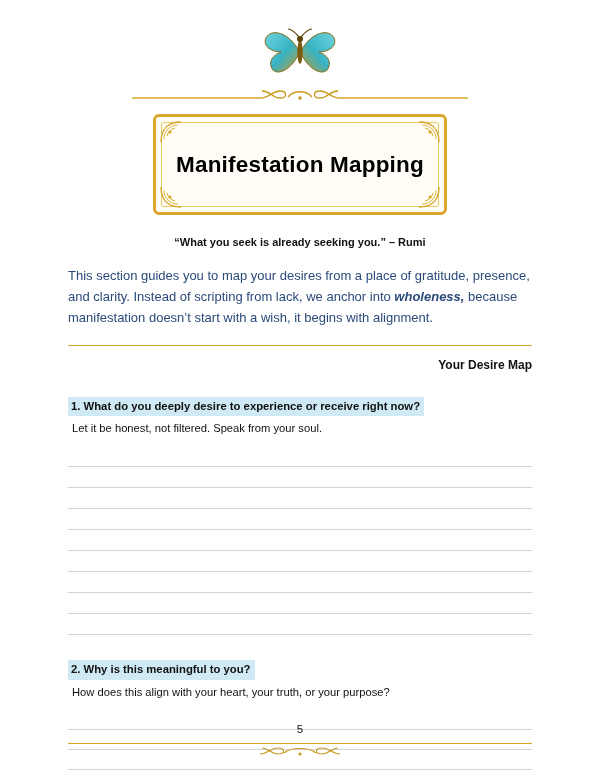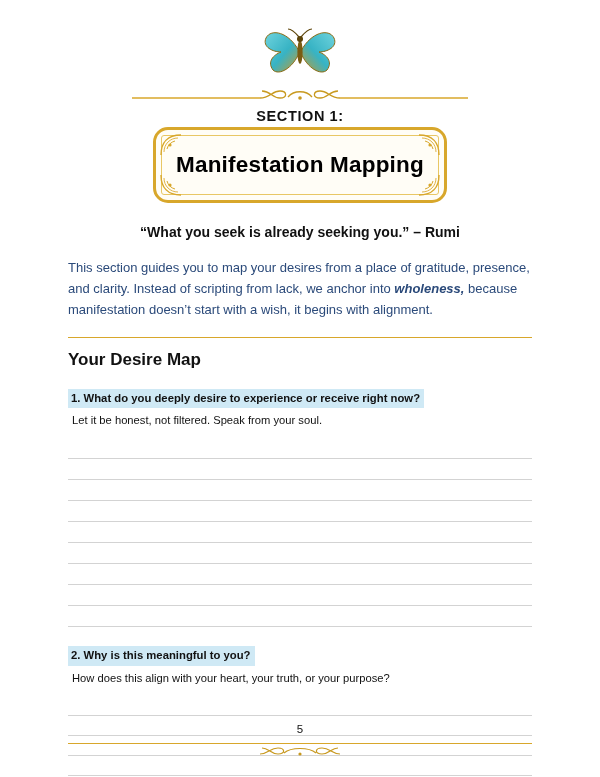--- a/index.html
+++ b/index.html
@@ -48,25 +48,25 @@
     font-size: 14.5px;
     font-weight: bold;
     letter-spacing: 0.6px;
     color: #111;
     margin-top: 6px;
   }
 
   
   .title-frame {
     position: relative;
-    margin: 3px auto 0;
+    margin: 12px auto 0;
     width: 294px;
-    height: 76px;
+    height: 101px;
     border: 3px solid #d8a72b;
-    border-radius: 15px;
+    border-radius: 6px;
     background: #fffdf6;
     box-sizing: border-box;
   }
   .title-frame:before {
     content: "";
     position: absolute;
     left: 5px; right: 5px; top: 5px; bottom: 5px;
     border: 1.5px solid #e8c765;
     border-radius: 3px;
     pointer-events: none;
@@ -89,21 +89,21 @@
     font-size: 22.5px;
     font-weight: bold;
     color: #000;
     letter-spacing: 0.2px;
   }
 
   
   .quote {
     margin-top: 21px;
     text-align: center;
-    font-size: 14px;
+    font-size: 11px;
     font-weight: bold;
     color: #111;
   }
 
   
   .intro {
     margin-top: 17px;
     font-size: 13px;
     line-height: 1.62;
     color: #2b4a7a;
@@ -119,28 +119,28 @@
   .rule {
     margin: 17px 0 0 0;
     height: 1px;
     background: #d8a72b;
     width: 100%;
   }
 
   
   .subheading {
     margin-top: 12px;
-    text-align: left;
-    font-size: 17px;
-    font-weight: bold;
-    color: #111;
-  }
-
-  
-  .prompt-block { margin-top: 18px; }
+    text-align: right;
+    font-size: 12px;
+    font-weight: bold;
+    color: #111;
+  }
+
+  
+  .prompt-block { margin-top: 24px; }
   .prompt-q {
     display: inline-block;
     font-size: 11.3px;
     font-weight: bold;
     color: #111;
     background: #cfe9f5;
     padding: 2px 4px 2px 3px;
     line-height: 1.35;
   }
   .prompt-hint {
@@ -213,21 +213,20 @@
 
   <svg class="flourish" viewBox="0 0 340 16">
     <path d="M2 12 L130 12" stroke="#d8a72b" stroke-width="1.4" fill="none"></path>
     <path d="M338 12 L210 12" stroke="#d8a72b" stroke-width="1.4" fill="none"></path>
     <path d="M130 12 C140 12,142 5,150 5 C157 5,158 12,150 12 C142 12,141 5,132 5" stroke="#c8991f" stroke-width="1.3" fill="none"></path>
     <path d="M210 12 C200 12,198 5,190 5 C183 5,182 12,190 12 C198 12,199 5,208 5" stroke="#c8991f" stroke-width="1.3" fill="none"></path>
     <path d="M158 11 C164 4,176 4,182 11" stroke="#c8991f" stroke-width="1.3" fill="none"></path>
     <circle cx="170" cy="12" r="1.8" fill="#c8991f"></circle>
   </svg>
 
-  <div class="section-label">SECTION 1:</div>
 
   <div class="title-frame">
     <svg class="corner tl" viewBox="0 0 26 26">
       <path d="M3 23 C3 10,10 3,23 3" stroke="#d8a72b" stroke-width="1.4" fill="none"></path>
       <path d="M6 20 C6 12,12 6,20 6" stroke="#e0b449" stroke-width="1" fill="none"></path>
       <path d="M9 17 C10 13,13 10,17 9" stroke="#d8a72b" stroke-width="1" fill="none"></path>
       <circle cx="12" cy="13" r="1.6" fill="#d8a72b"></circle>
     </svg>
     <svg class="corner tr" viewBox="0 0 26 26">
       <path d="M3 23 C3 10,10 3,23 3" stroke="#d8a72b" stroke-width="1.4" fill="none"></path>

